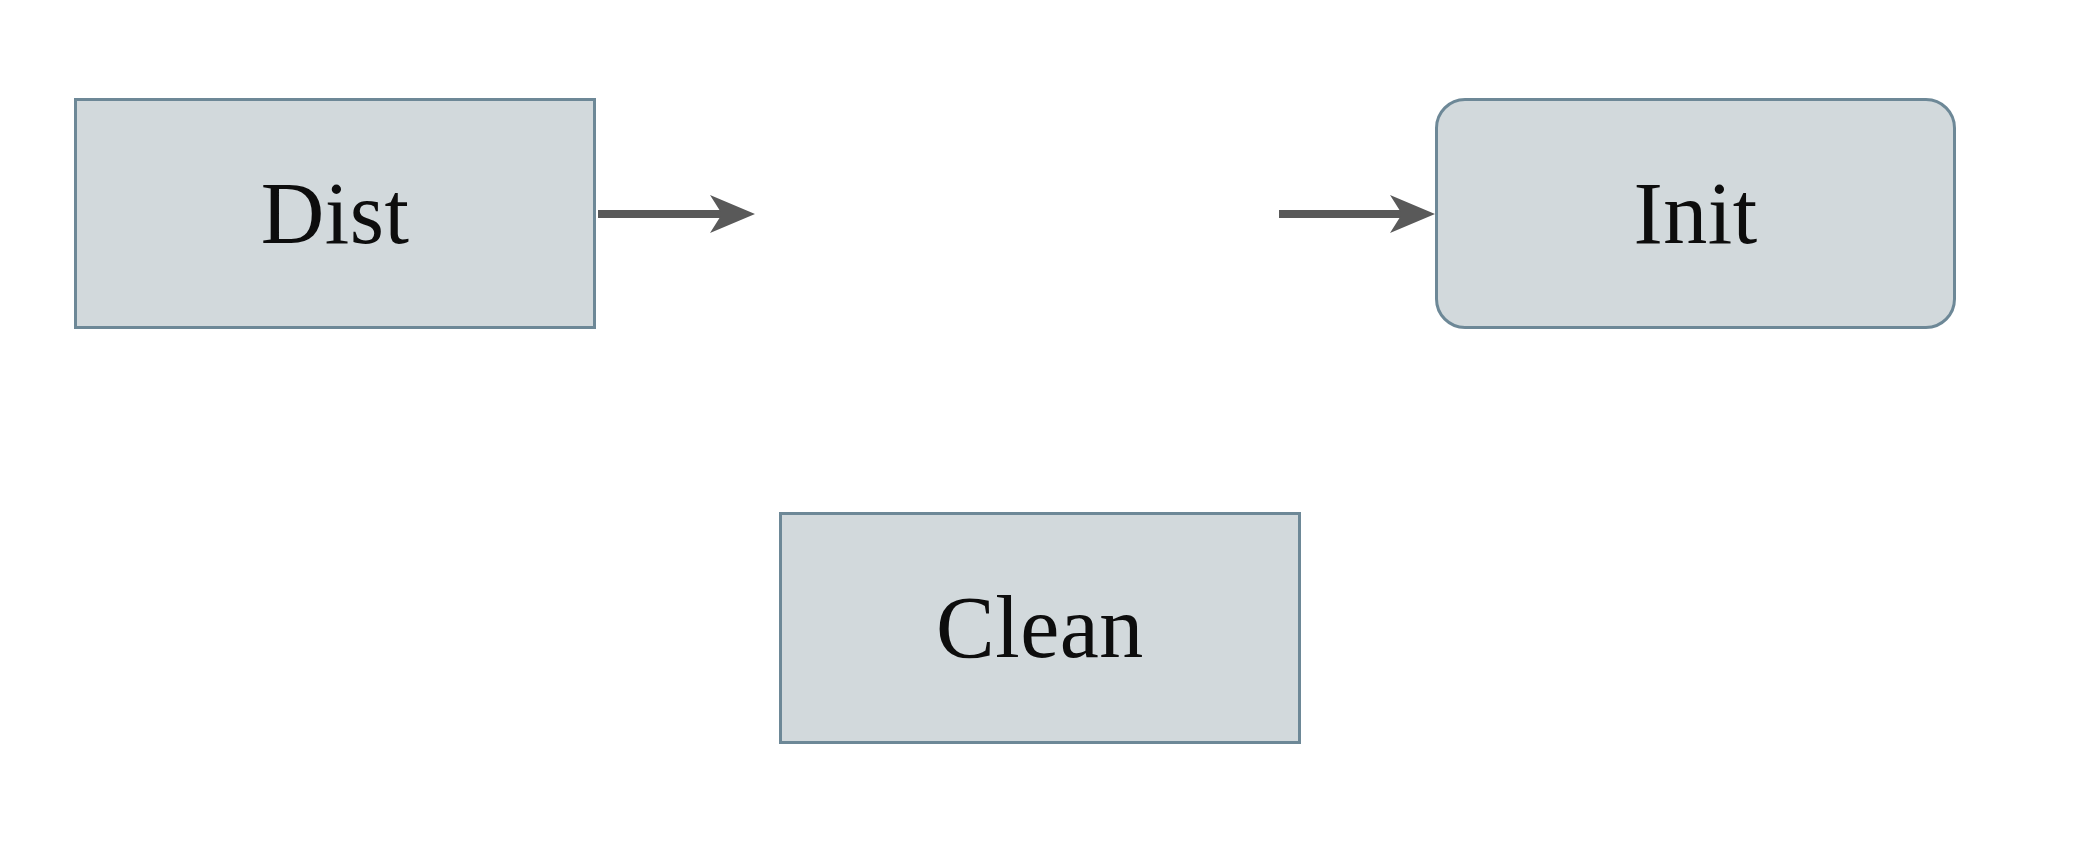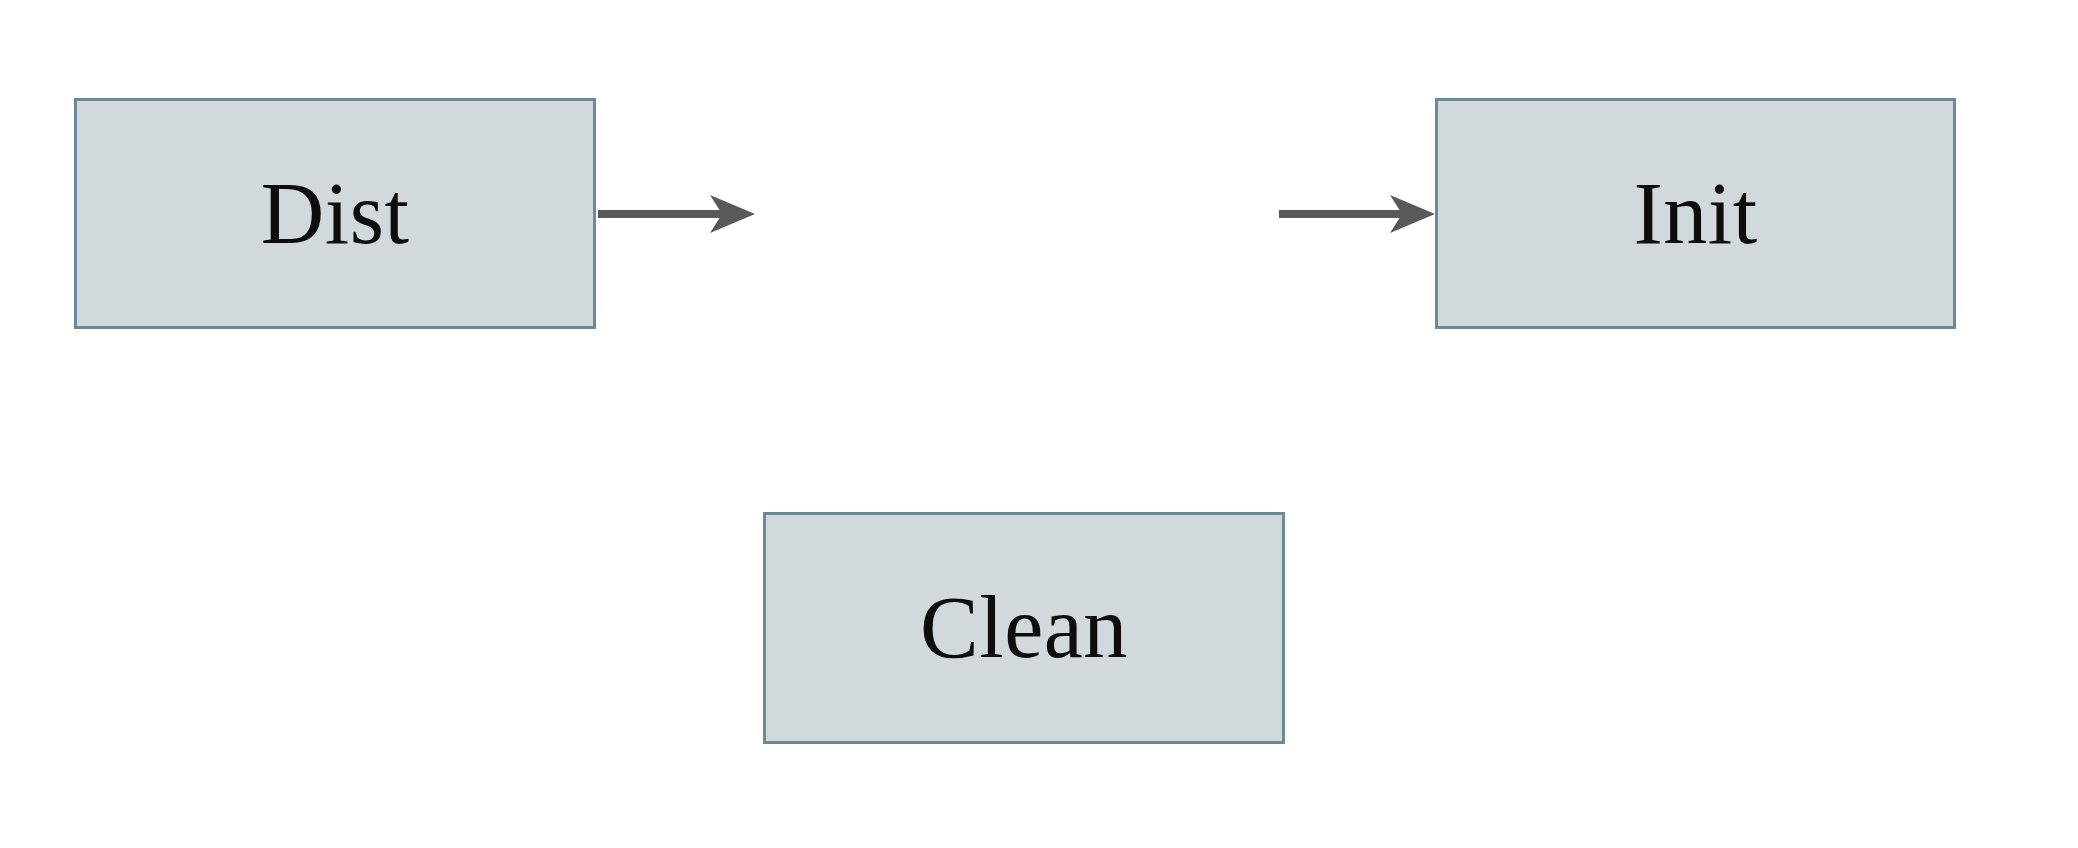--- a/index.html
+++ b/index.html
@@ -31,22 +31,22 @@
   .node-label {
     font-size: 88px;
     font-weight: 400;
     color: var(--text-color);
     white-space: nowrap;
     line-height: 1;
     letter-spacing: 0.5px;
   }
   .node-dist    { left: 74px;   top: 98px;  width: 522px; height: 231px; }
   .node-compile { left: 755px;  top: 98px;  width: 522px; height: 231px; }
-  .node-init    { left: 1435px; top: 98px;  width: 521px; height: 231px; }
-  .node-clean   { left: 763px;  top: 512px; width: 522px; height: 232px; }
+  .node-init    { left: 1435px; top: 98px;  width: 521px; height: 231px; border-radius: 30px; }
+  .node-clean   { left: 779px;  top: 512px; width: 522px; height: 232px; }
   .arrow {
     position: absolute;
     overflow: visible;
     display: block;
   }
   .arrow-1 { left: 598px;  top: 189px; }
   .arrow-2 { left: 1279px; top: 189px; }
   .arrow-shaft {
     stroke: var(--arrow-color);
     stroke-width: 8;

